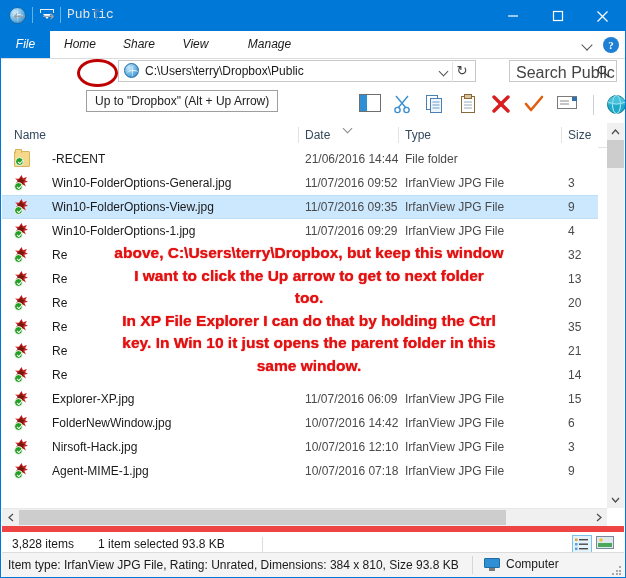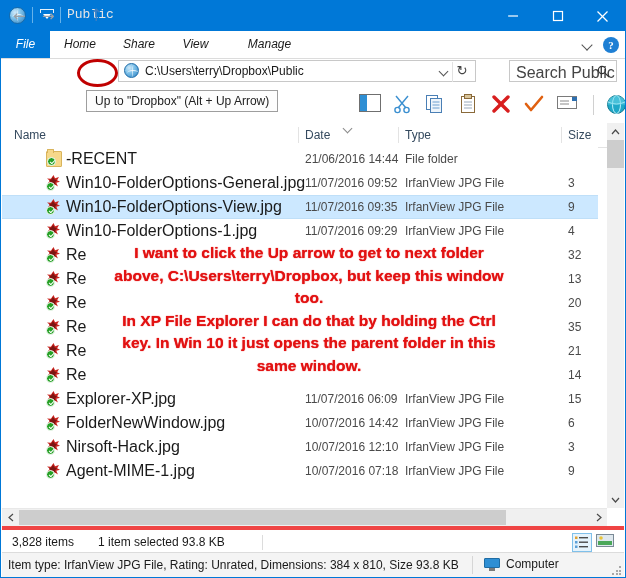--- a/index.html
+++ b/index.html
@@ -106,22 +106,22 @@
   .ch-sep{position:absolute;top:4px;width:1px;height:16px;background:#e3e3e3;}
   .sort-chev{position:absolute;left:341px;top:3px;width:9px;height:6px;}
   .sort-chev:before{content:"";position:absolute;left:1px;top:-1px;width:6px;height:6px;
        border-right:1.3px solid #8a8a8a;border-bottom:1.3px solid #8a8a8a;transform:rotate(45deg);}
 
   
   .list{position:absolute;left:1px;top:146px;width:596px;height:361px;overflow:hidden;background:#fff;}
   .row{position:relative;height:24px;display:flex;align-items:center;cursor:default;}
   .row.sel{background:#cce8ff;border-top:1px solid #bfdff8;border-bottom:1px solid #bfdff8;
        height:22px;}
-  .cell-name{position:absolute;left:12px;display:flex;align-items:center;gap:4px;
-       font-size:16px;color:#1a1a1a;white-space:nowrap;margin-left:32px;}
+  .cell-name{position:absolute;left:12px;display:flex;align-items:center;gap:22px;
+       font-size:12px;color:#1a1a1a;white-space:nowrap;}
   .cell-date{position:absolute;left:303px;font-size:12px;color:#4a4a4a;white-space:nowrap;}
   .cell-type{position:absolute;left:403px;font-size:12px;color:#4a4a4a;white-space:nowrap;}
   .cell-size{position:absolute;left:566px;font-size:12px;color:#4a4a4a;white-space:nowrap;
        width:30px;overflow:hidden;}
 
   
   .ico{width:16px;height:16px;position:relative;flex:none;}
   .ico-folder{background:#f6d88a;border:1px solid #d9b45c;box-sizing:border-box;border-radius:1px;}
   .ico-folder:before{content:"";position:absolute;left:0;top:-3px;width:7px;height:4px;
        background:#f6d88a;border:1px solid #d9b45c;border-bottom:none;box-sizing:border-box;border-radius:1px 1px 0 0;}
@@ -153,21 +153,21 @@
   .hscroll{position:absolute;left:1px;right:18px;top:507px;height:17px;background:#f0f0f0;
        border-top:1px solid #e8e8e8;}
   .hs-btn{position:absolute;top:0;width:17px;height:17px;display:flex;align-items:center;
        justify-content:center;color:#5a5a5a;font-size:10px;cursor:default;}
   .hs-left{left:0;}
   .hs-right{right:0;}
   .hs-thumb{position:absolute;left:17px;top:1px;width:487px;height:15px;background:#cdcdcd;cursor:default;}
 
   
   .statusbar{position:absolute;left:1px;right:1px;top:525px;height:26px;background:#fff;
-       border-top:4px solid #ef4444;}
+       border-top:6px solid #ef4444;}
   .sb-items{position:absolute;left:10px;top:5px;font-size:12px;color:#1a1a1a;}
   .sb-sel{position:absolute;left:96px;top:5px;font-size:12px;color:#1a1a1a;}
   .sb-sep{position:absolute;left:260px;top:5px;width:1px;height:15px;background:#dcdcdc;}
   .viewbtns{position:absolute;right:8px;top:3px;display:flex;gap:4px;align-items:center;}
   .vb{width:20px;height:19px;box-sizing:border-box;cursor:default;position:relative;}
   .vb.active{border:1px solid #7fc0ea;background:#e5f3fc;}
 
   .detailbar{position:absolute;left:1px;right:1px;top:551px;height:25px;
        background:#f4f4f4;border-top:1px solid #dcdcdc;}
   .db-text{position:absolute;left:6px;top:5px;font-size:12px;color:#1a1a1a;}
@@ -518,22 +518,22 @@
           <span>Agent-MIME-1.jpg</span>
         </div>
         <div class="cell-date">10/07/2016 07:18</div>
         <div class="cell-type">IrfanView JPG File</div>
         <div class="cell-size">9</div>
       </div>
       <div class="row"></div>
     </div>
 
   <div class="annot" id="annot" style="color: rgb(226, 18, 18);">
+      <div>above, C:\Users\terry\Dropbox, but keep this window</div>
       <div>I want to click the Up arrow to get to next folder</div>
-      <div>above, C:\Users\terry\Dropbox, but keep this window</div>
       <div>too.</div>
       <div>In XP File Explorer I can do that by holding the Ctrl</div>
       <div>key. In Win 10 it just opens the parent folder in this</div>
       <div>same window.</div>
     </div>
 
   <div class="vscroll">
     <div class="vs-btn vs-up">
       <svg width="9" height="6" viewBox="0 0 9 6">
           <polyline points="1,5 4.5,1 8,5" fill="none" stroke="#4a4a4a" stroke-width="1.2"></polyline>

